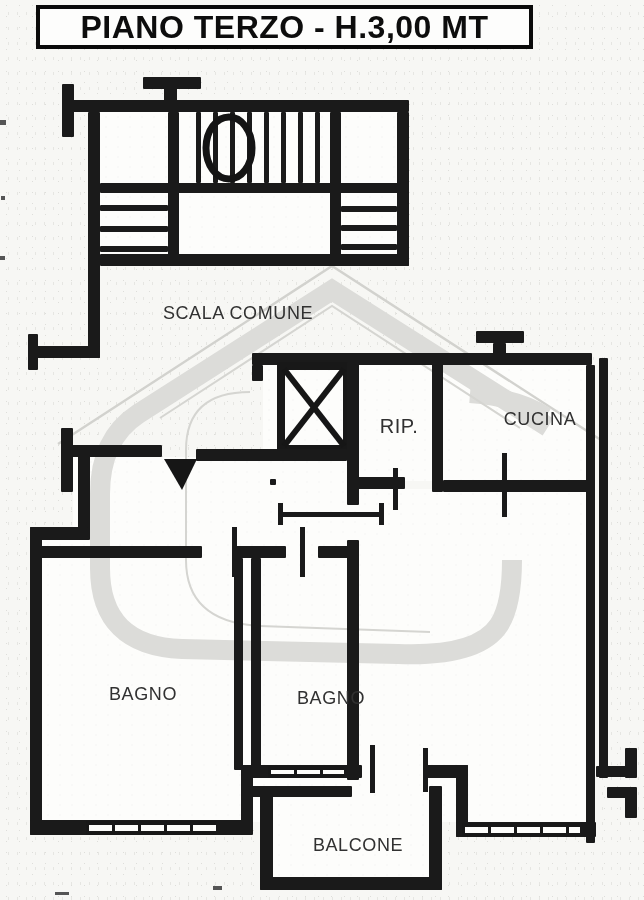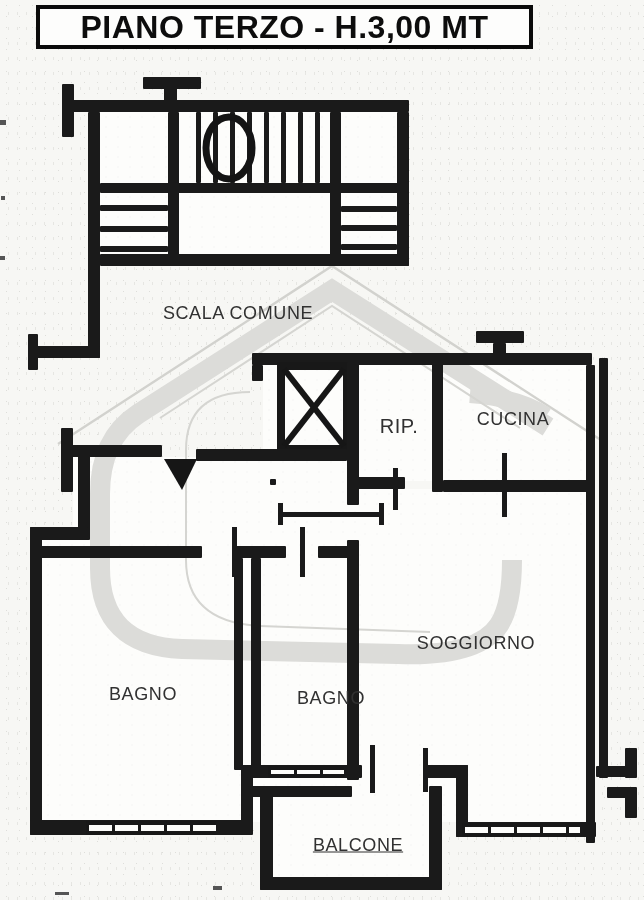--- a/index.html
+++ b/index.html
@@ -141,24 +141,23 @@
 
   <svg class="ov" width="644" height="900" viewBox="0 0 644 900">
     <ellipse cx="229" cy="148" rx="23" ry="31" stroke="#141414" stroke-width="7" fill="none"></ellipse>
     <line x1="284" y1="369" x2="344" y2="446" stroke="#161616" stroke-width="6"></line>
     <line x1="344" y1="369" x2="284" y2="446" stroke="#161616" stroke-width="6"></line>
     <polygon points="164,459 197,459 182,490" fill="#161616"></polygon>
   </svg>
 
   <div class="lbl" style="left:238px;top:313px;">SCALA COMUNE</div>
   <div class="lbl small" style="left:399px;top:426px;">RIP.</div>
-  <div class="lbl" style="left:513px;top:419px;">CUCINA</div>
+  <div class="lbl" style="left:540px;top:419px;">CUCINA</div>
   <div class="lbl" style="left:143px;top:694px;">BAGNO</div>
   <div class="lbl" style="left:308px;top:698px;margin-left:23px;">BAGNO</div>
-  <div class="lbl" style="left:476px;top:643px;">SOGGIORNO</div>
-  <div class="lbl" style="left:358px;top:845px;text-decoration:underline;">BALCONE</div>
+  <div class="lbl" style="left:358px;top:845px;">BALCONE</div>
 
   <div class="speck" style="left:0;top:120px;width:6px;height:5px;"></div>
   <div class="speck" style="left:1px;top:196px;width:4px;height:4px;"></div>
   <div class="speck" style="left:0;top:256px;width:5px;height:4px;"></div>
   <div class="speck" style="left:55px;top:892px;width:14px;height:3px;"></div>
   <div class="speck" style="left:213px;top:886px;width:9px;height:4px;"></div>
 </div>
 
 </body></html>

